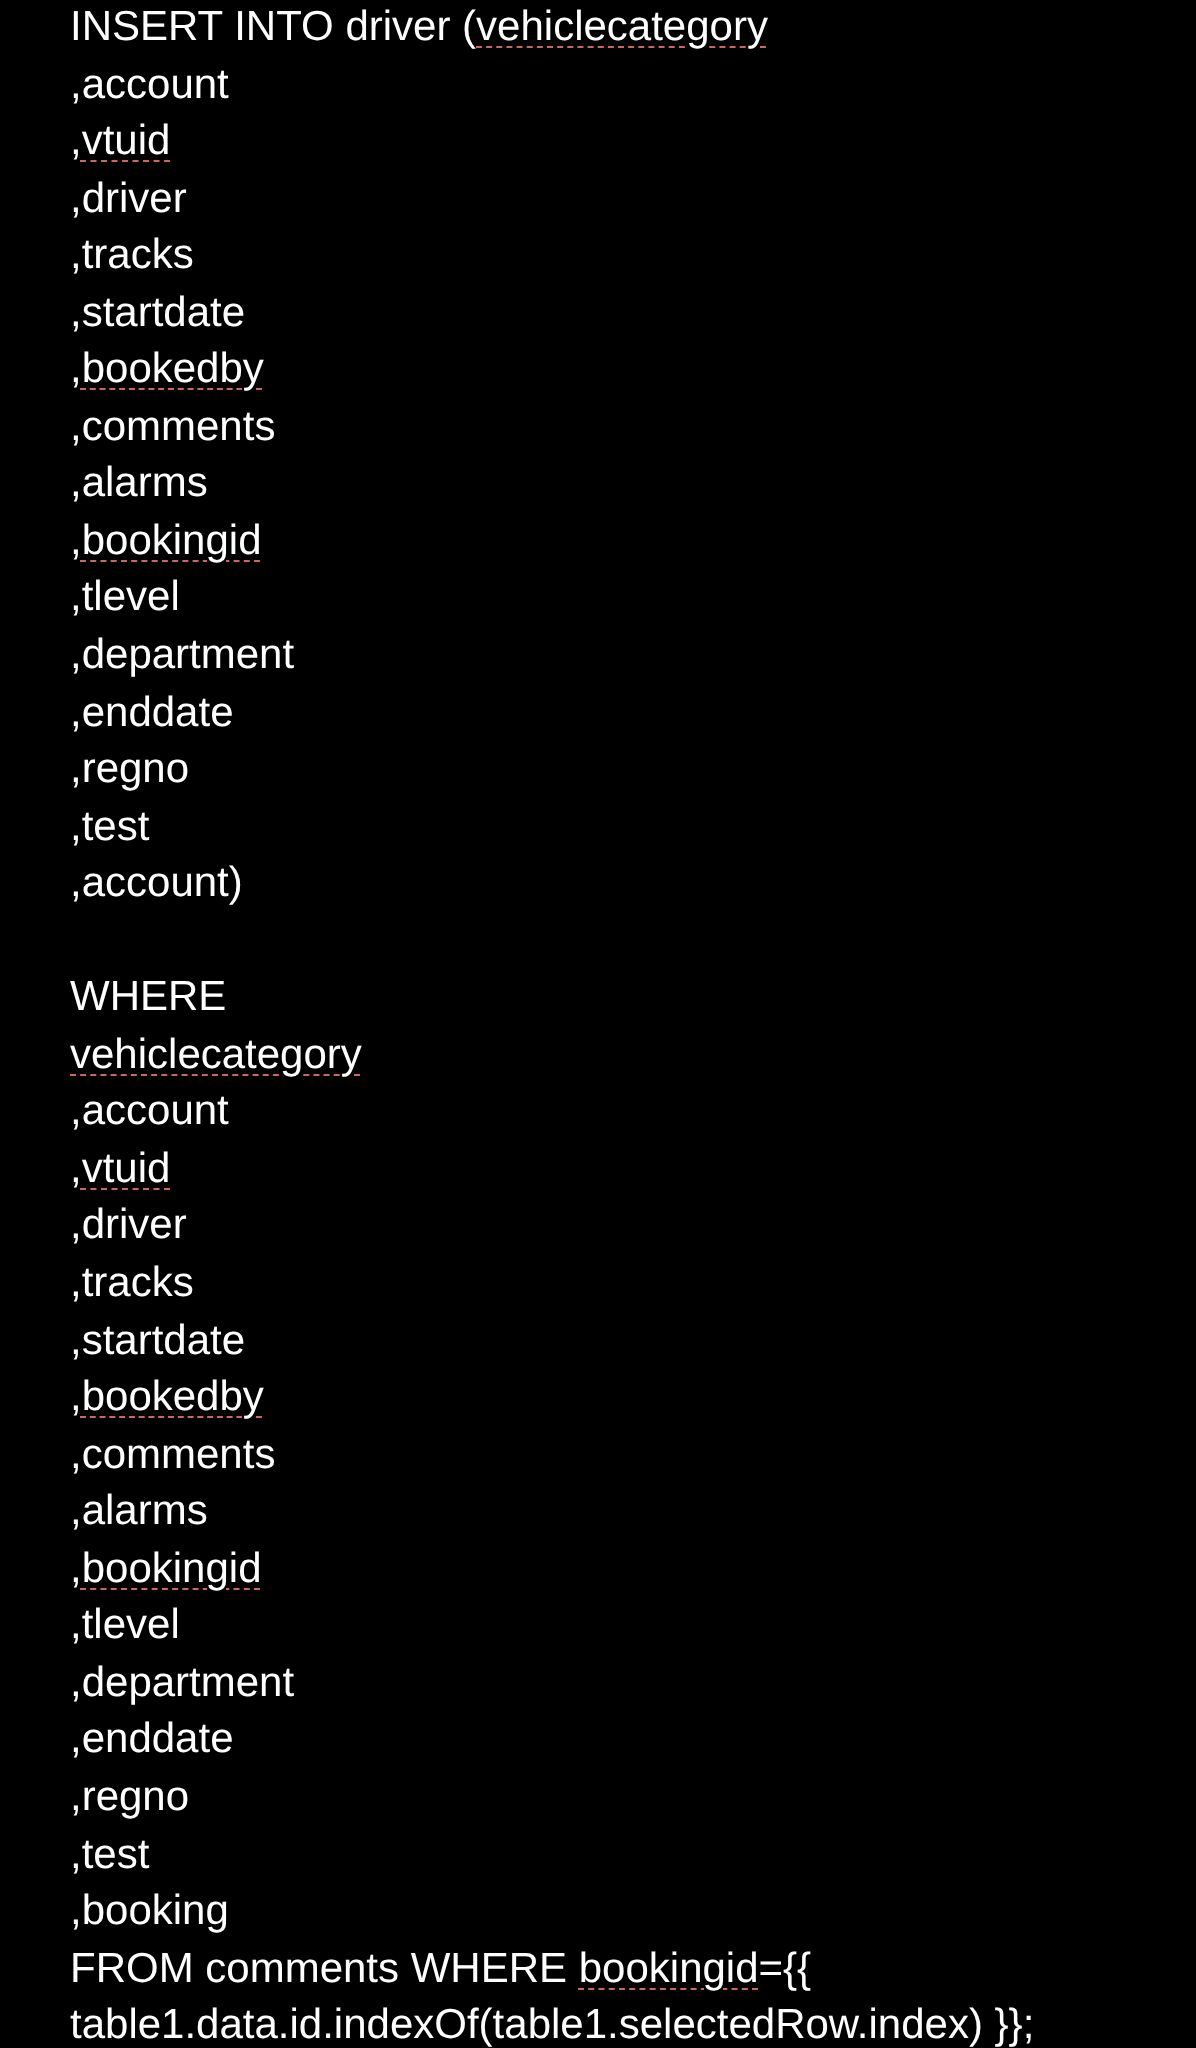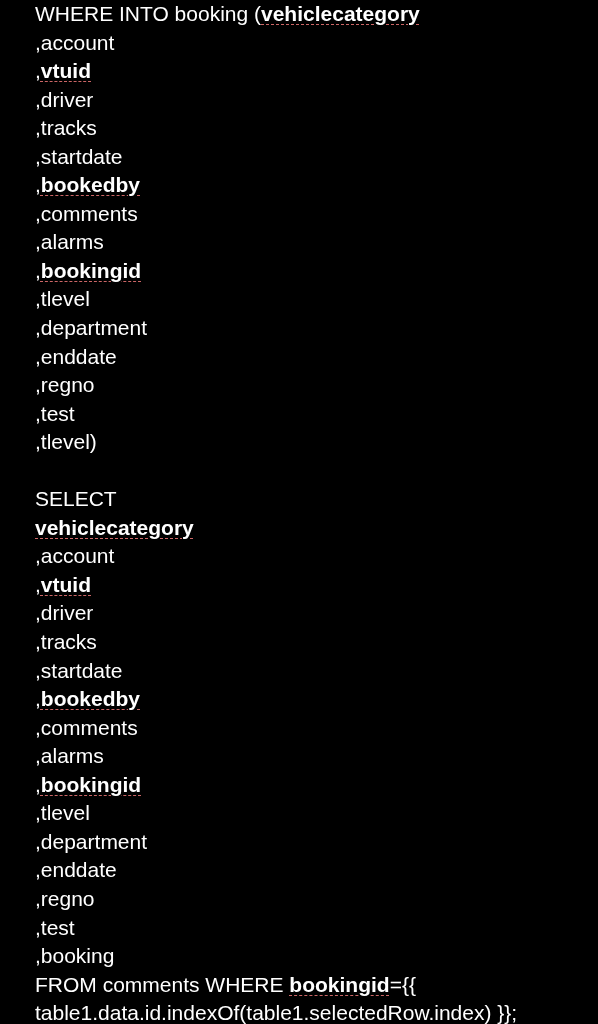--- a/index.html
+++ b/index.html
@@ -22,44 +22,43 @@
   .code-block {
     white-space: pre;
     font-weight: 400;
   }
   .underline-red {
     text-decoration: underline;
     text-decoration-color: #cc6666;
     text-decoration-style: dashed;
     text-decoration-thickness: 1px;
     text-underline-offset: 3px;
-    font-weight: bold;
   }
 </style>
 </head>
 <body>
 
-<div class="code-block"><span>WHERE INTO booking (</span><span class="underline-red">vehiclecategory</span>
+<div class="code-block"><span>INSERT INTO driver (</span><span class="underline-red">vehiclecategory</span>
 <span>,account</span>
 <span>,</span><span class="underline-red">vtuid</span>
 <span>,driver</span>
 <span>,tracks</span>
 <span>,startdate</span>
 <span>,</span><span class="underline-red">bookedby</span>
 <span>,comments</span>
 <span>,alarms</span>
 <span>,</span><span class="underline-red">bookingid</span>
 <span>,tlevel</span>
 <span>,department</span>
 <span>,enddate</span>
 <span>,regno</span>
 <span>,test</span>
-<span>,tlevel)</span>
+<span>,account)</span>
 <span></span>
-<span>SELECT</span>
+<span>WHERE</span>
 <span class="underline-red">vehiclecategory</span>
 <span>,account</span>
 <span>,</span><span class="underline-red">vtuid</span>
 <span>,driver</span>
 <span>,tracks</span>
 <span>,startdate</span>
 <span>,</span><span class="underline-red">bookedby</span>
 <span>,comments</span>
 <span>,alarms</span>
 <span>,</span><span class="underline-red">bookingid</span>

